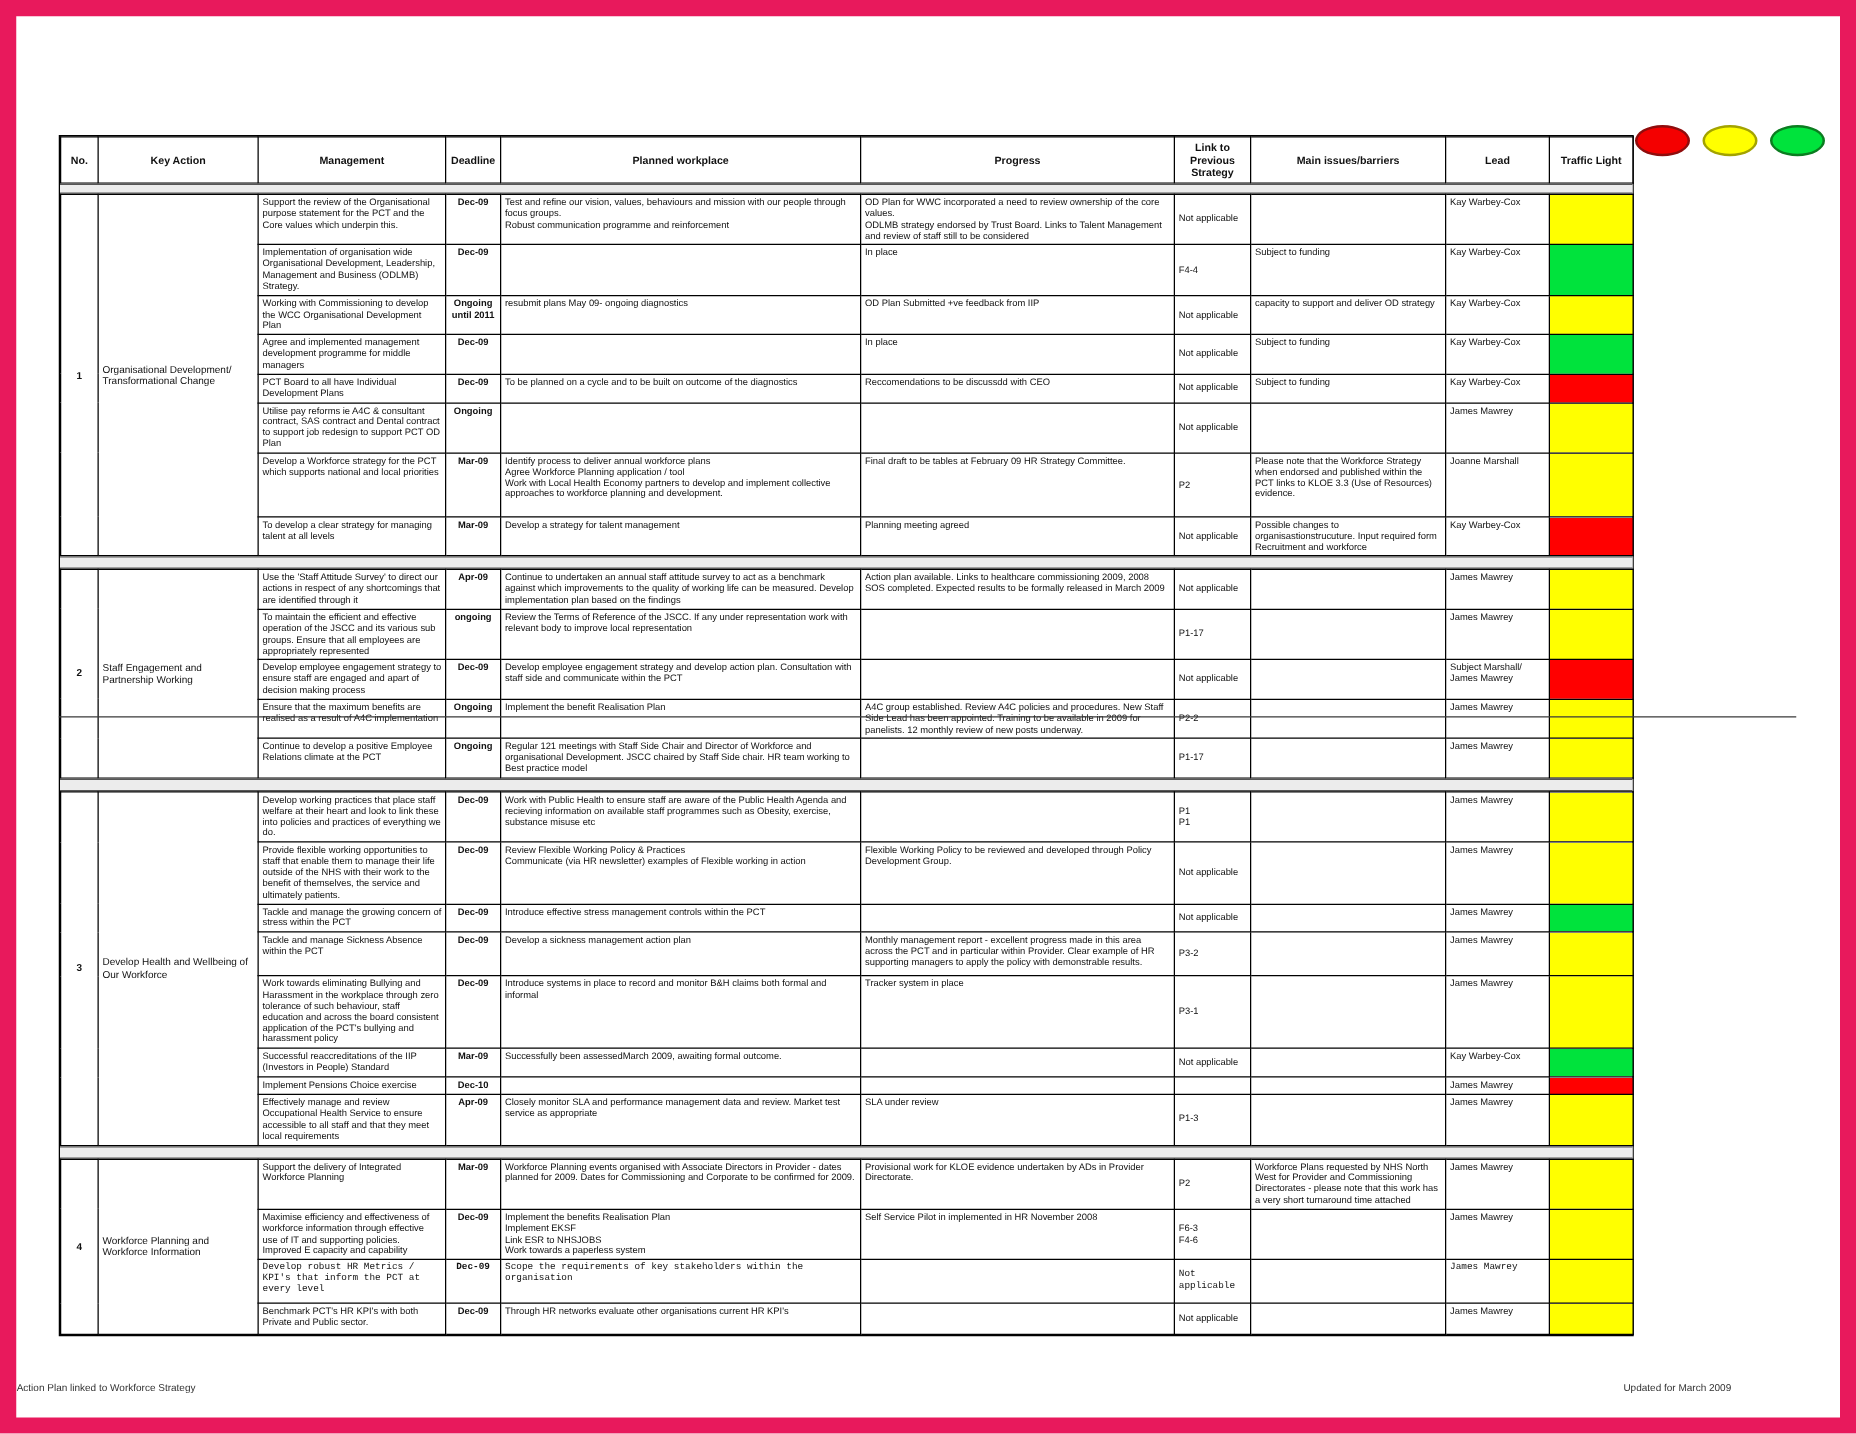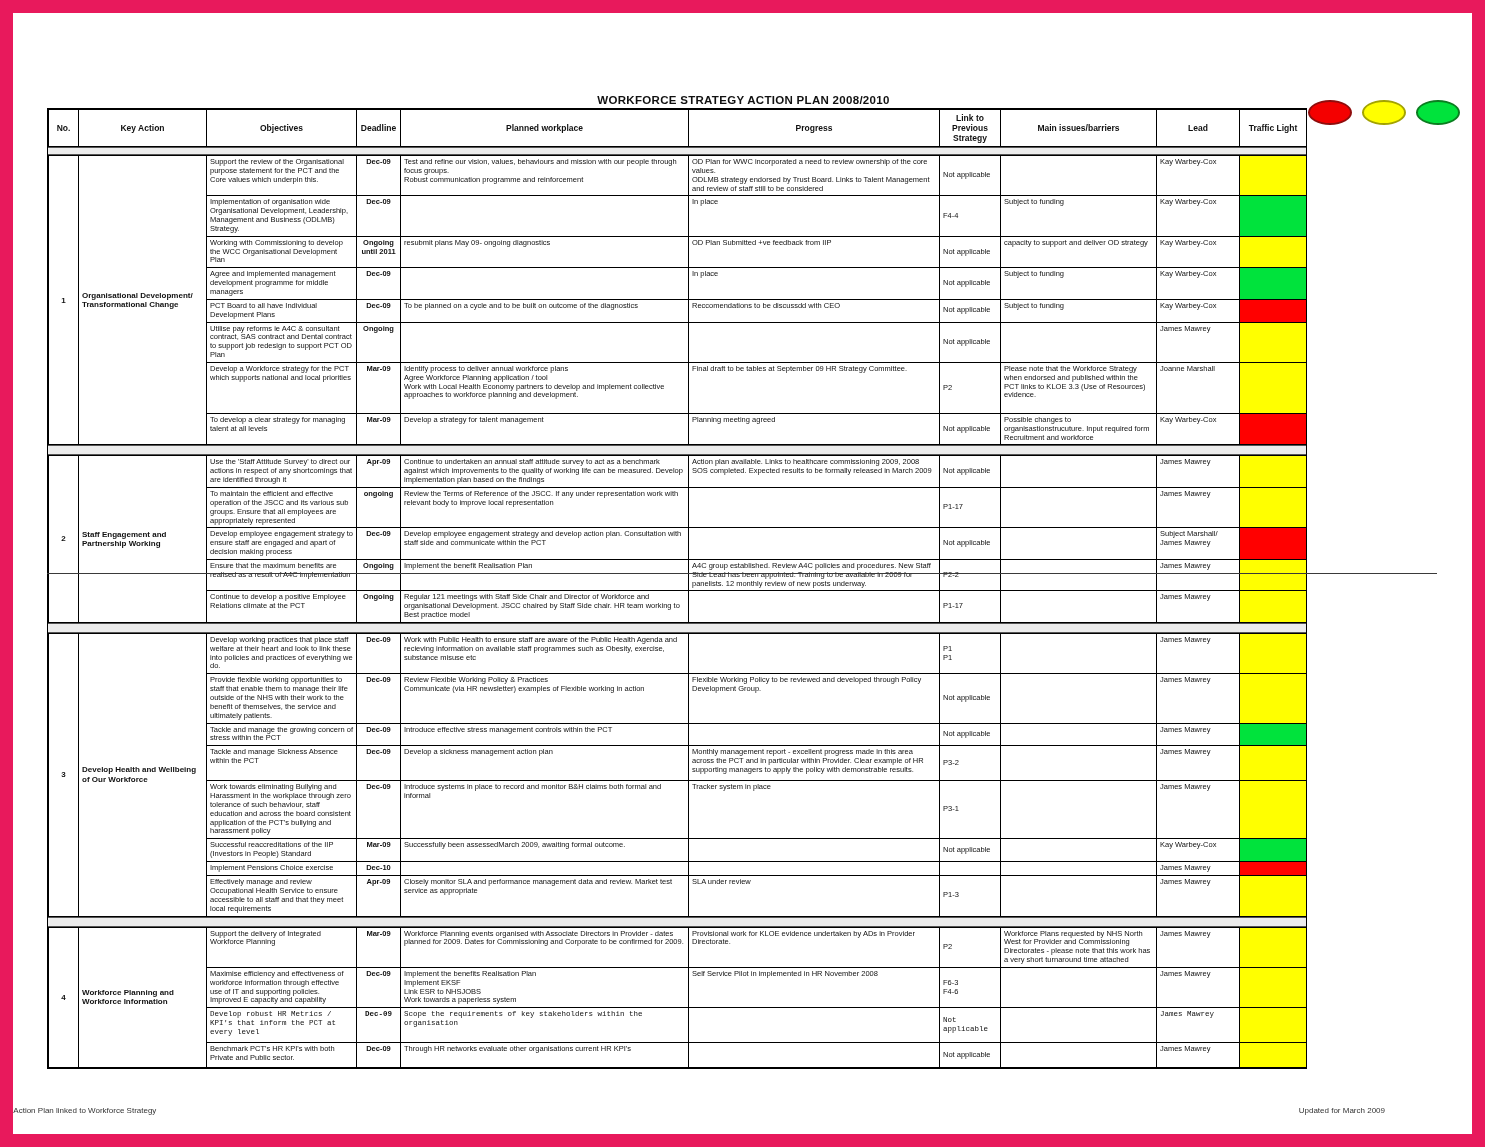--- a/index.html
+++ b/index.html
@@ -16,40 +16,39 @@
   .oval.red    { background:#f40000; border:2px solid #8f0d0d; }
   .oval.yellow { background:#ffff00; border:2px solid #a3a300; }
   .oval.green  { background:#00e33c; border:2px solid #0b7d20; }
 
   .table-wrap { position:absolute; left:47px; top:108px; width:1260px; border:1px solid #000; background:#fff; }
   table { border-collapse:collapse; table-layout:fixed; width:1258px; }
   th, td { border:1px solid #000; padding:2px 3px; font-size:7.5px; line-height:1.18;
            vertical-align:top; overflow:hidden; word-wrap:break-word; }
   th { font-size:8.5px; font-weight:bold; text-align:center; vertical-align:middle; padding:3px 2px; }
   td.no        { text-align:center; vertical-align:middle; font-weight:bold; font-size:8px; }
-  td.keyaction { font-weight:bold; vertical-align:middle; font-size:8px; }
+  td.keyaction { font-weight:normal; vertical-align:middle; font-size:8px; }
   td.deadline  { font-weight:bold; text-align:center; white-space:pre-wrap; }
   td.link      { text-align:left; vertical-align:middle; white-space:pre-wrap; }
   td.pre       { white-space:pre-wrap; }
   td.traffic   { padding:0; }
 
   .band { height:8px; background:#ececec; border-top:1px solid #555; border-bottom:1px solid #555; }
   .band.inter { height:10px; }
 
   .long-line { position:absolute; left:47px; top:573px; width:1390px; height:1px; background:#3a3a3a; z-index:5; }
 
   .footer-center { position:absolute; top:1106px; left:0; width:1485px; text-align:left; font-size:8px; color:#333; }
   .footer-right  { position:absolute; top:1106px; right:100px; font-size:8px; color:#333; }
 </style>
 </head>
 <body>
 
 <div class="page">
 
-  <div class="title">WORKFORCE STRATEGY ACTION PLAN 2008/2010</div>
 
   <div class="legend">
     <span class="oval red"></span>
     <span class="oval yellow"></span>
     <span class="oval green"></span>
   </div>
 
   <div class="table-wrap">
     <table>
       <colgroup>
@@ -61,21 +60,21 @@
           <col style="width:251px">
           <col style="width:61px">
           <col style="width:156px">
         <col style="width:83px">
           <col style="width:67px">
       </colgroup>
       <tbody>
           <tr style="height:36px">
         <th>No.</th>
         <th>Key Action</th>
-        <th>Objectives</th>
+        <th>Management</th>
         <th>Deadline</th>
         <th>Planned workplace</th>
         <th>Progress</th>
         <th>Link to Previous Strategy</th>
         <th>Main issues/barriers</th>
         <th>Lead</th>
         <th>Traffic Light</th>
       </tr>
     </tbody>
       </table>
@@ -158,21 +157,21 @@
               <td class="pre"></td>
               <td class="pre">James Mawrey</td>
               <td class="traffic" style="background: rgb(255, 255, 0);"></td>
             </tr>
             <tr style="height: 51px;">
               <td class="pre">Develop a Workforce strategy for the PCT which supports national and local priorities</td>
               <td class="deadline">Mar-09</td>
               <td class="pre">Identify process to deliver annual workforce plans
 Agree Workforce Planning application / tool
 Work with Local Health Economy partners to develop and implement collective approaches to workforce planning and development.</td>
-              <td class="pre">Final draft to be tables at September 09 HR Strategy Committee.</td>
+              <td class="pre">Final draft to be tables at February 09 HR Strategy Committee.</td>
               <td class="link">P2</td>
               <td class="pre">Please note that the Workforce Strategy when endorsed and published within the PCT links to KLOE 3.3 (Use of Resources) evidence.</td>
               <td class="pre">Joanne Marshall</td>
               <td class="traffic" style="background: rgb(255, 255, 0);"></td>
             </tr>
             <tr style="height: 30px;">
               <td class="pre">To develop a clear strategy for managing talent at all levels</td>
               <td class="deadline">Mar-09</td>
               <td class="pre">Develop a strategy for talent management</td>
               <td class="pre">Planning meeting agreed</td>

